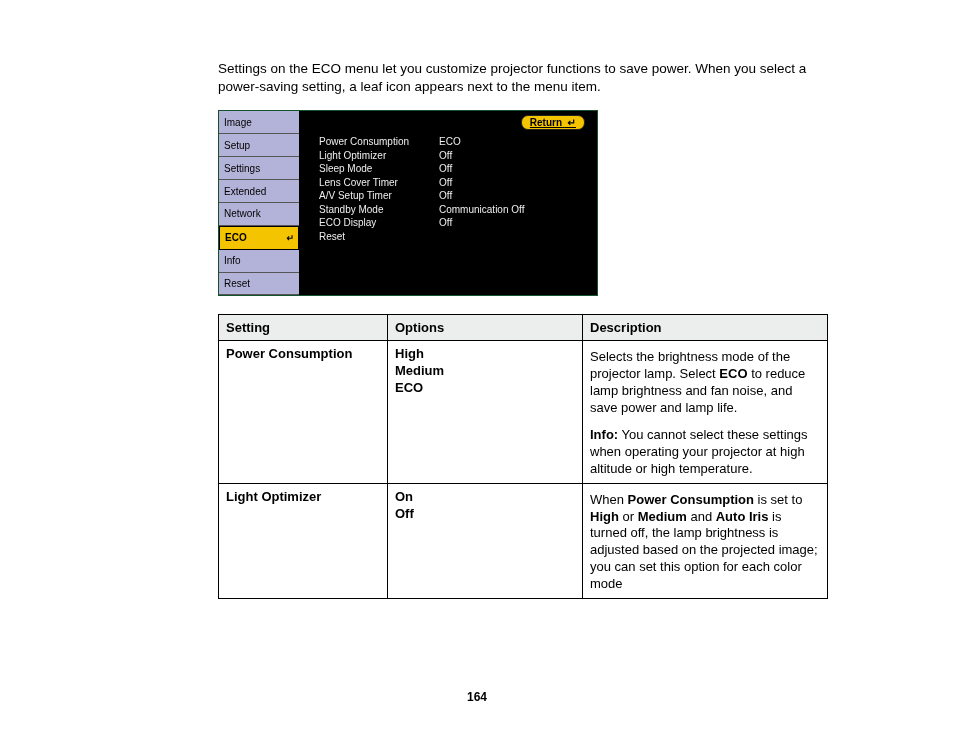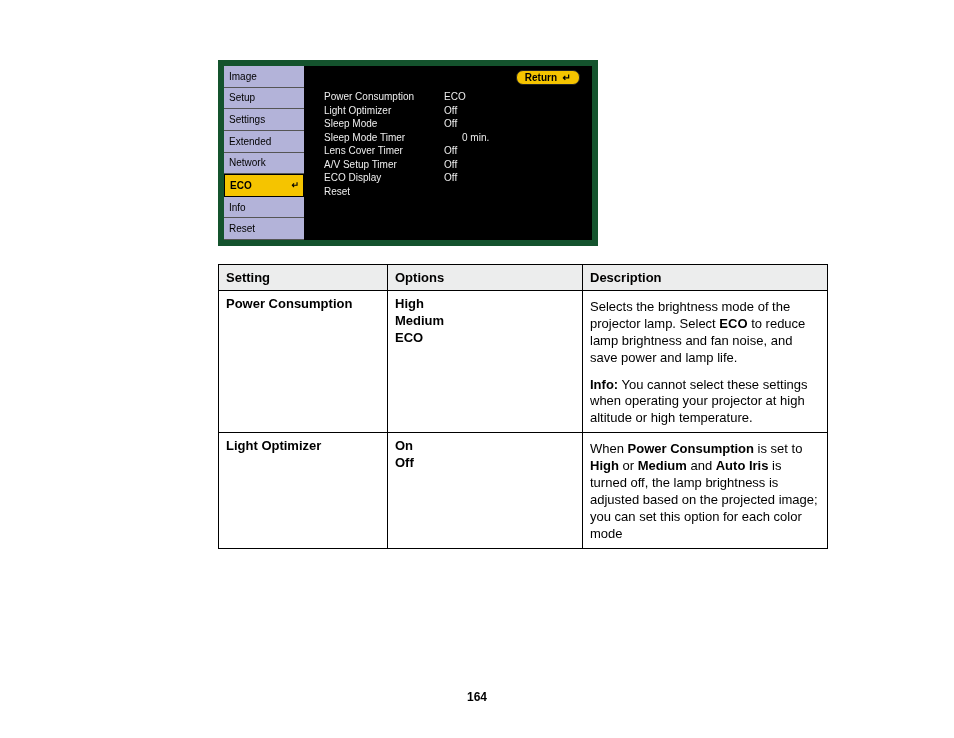--- a/index.html
+++ b/index.html
@@ -27,21 +27,21 @@
     line-height: 1.35;
     max-width: 620px;
   }
   
   .menu-mock {
     margin-left: 88px;
     width: 380px;
     height: 186px;
     position: relative;
     background: #000;
-    border: 6px solid #14532d;
+    border: 1px solid #14532d;
     display: flex;
   }
   .menu-sidebar {
     width: 80px;
     display: flex;
     flex-direction: column;
   }
   .menu-sidebar .mi {
     flex: 1;
     font-size: 10px;
@@ -79,20 +79,21 @@
     position: absolute;
     top: 4px;
     right: 12px;
     background: #f5c400;
     color: #000;
     font-size: 10px;
     font-weight: bold;
     padding: 1px 8px;
     border-radius: 7px;
     border: 1px solid #222;
+    text-decoration: underline;
   }
   .menu-list {
     margin-top: 18px;
   }
   .menu-row {
     display: flex;
     line-height: 1.35;
     font-size: 10px;
   }
   .menu-row .k { width: 120px; }
@@ -126,20 +127,21 @@
     font-size: 12px;
     font-weight: bold;
     margin-top: 20px;
   }
   .b { font-weight: bold; }
 </style>
 </head>
 <body>
 
 <div class="page">
+  <p class="intro">Settings on the ECO menu let you customize projector functions to save power. When you select a power-saving setting, a leaf icon appears next to the menu item.</p>
 
   <div class="menu-mock">
     <div class="menu-sidebar">
       <div class="mi">Image</div>
       <div class="mi">Setup</div>
       <div class="mi">Settings</div>
       <div class="mi">Extended</div>
       <div class="mi">Network</div>
       <div class="mi active">ECO</div>
       <div class="mi">Info</div>
@@ -157,30 +159,30 @@
           </div>
         <div class="menu-row">
             <span class="k">Light Optimizer</span>
             <span class="v">Off</span>
           </div>
         <div class="menu-row">
             <span class="k">Sleep Mode</span>
             <span class="v">Off</span>
           </div>
         <div class="menu-row">
-            <span class="k">Sleep Mode Timer</span>
-            <span class="v" style="padding-left:18px">0 min.</span>
-          </div>
-        <div class="menu-row">
             <span class="k">Lens Cover Timer</span>
             <span class="v">Off</span>
           </div>
         <div class="menu-row">
             <span class="k">A/V Setup Timer</span>
             <span class="v">Off</span>
+          </div>
+        <div class="menu-row">
+            <span class="k">Standby Mode</span>
+            <span class="v">Communication Off</span>
           </div>
         <div class="menu-row">
             <span class="k">ECO Display</span>
             <span class="v">Off</span>
           </div>
         <div class="menu-row">
             <span class="k">Reset</span>
             <span class="v"></span>
           </div>
       </div>

